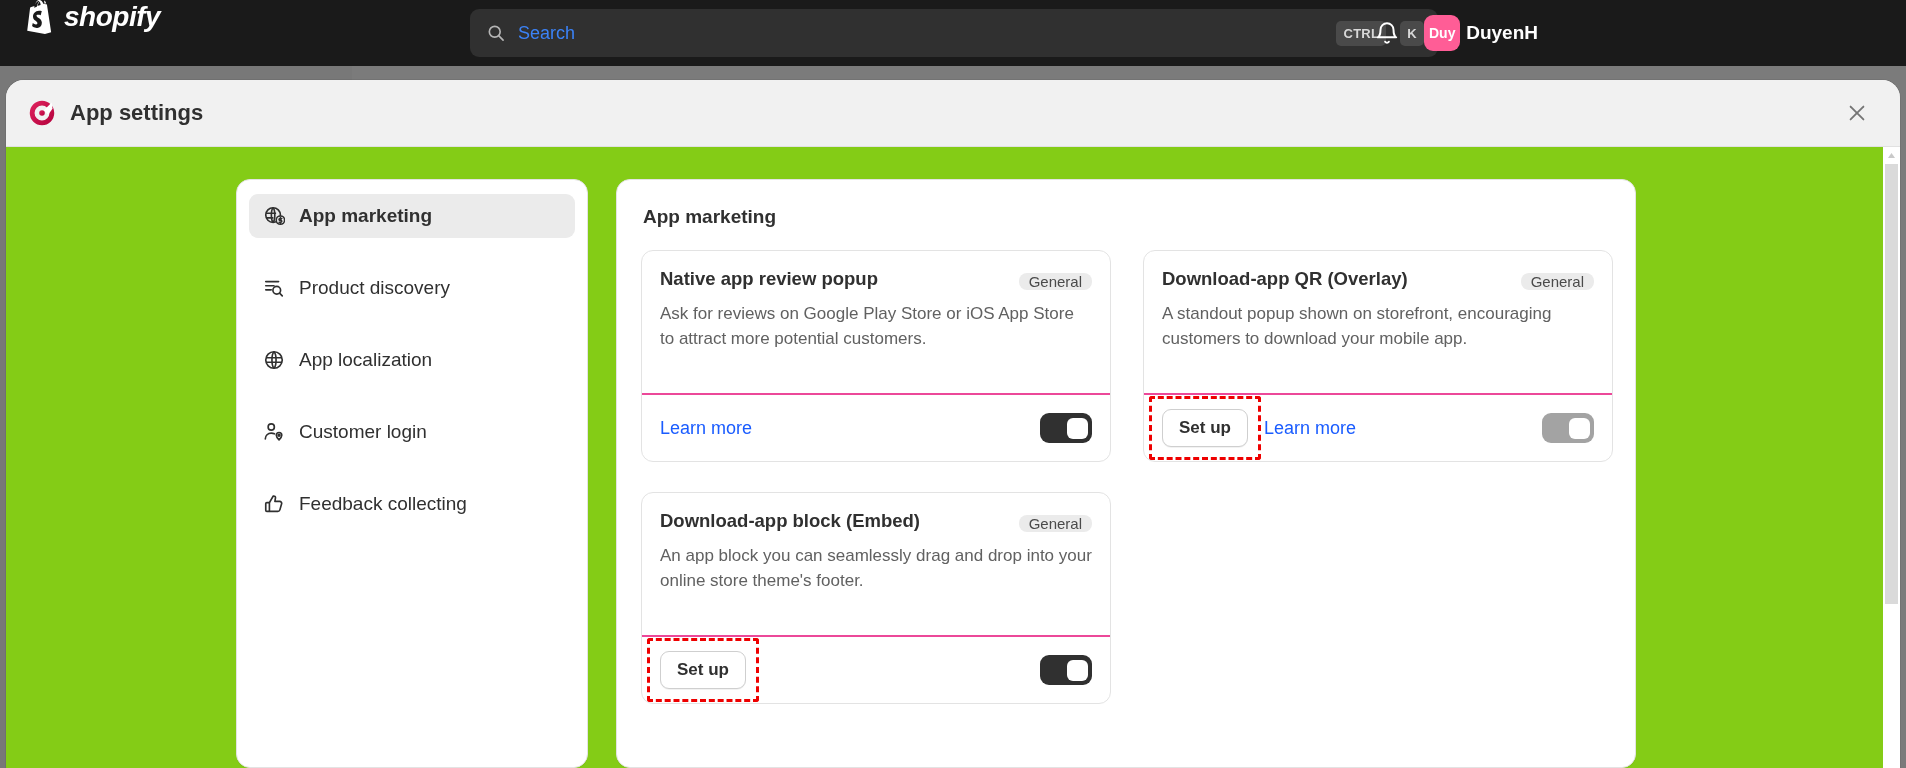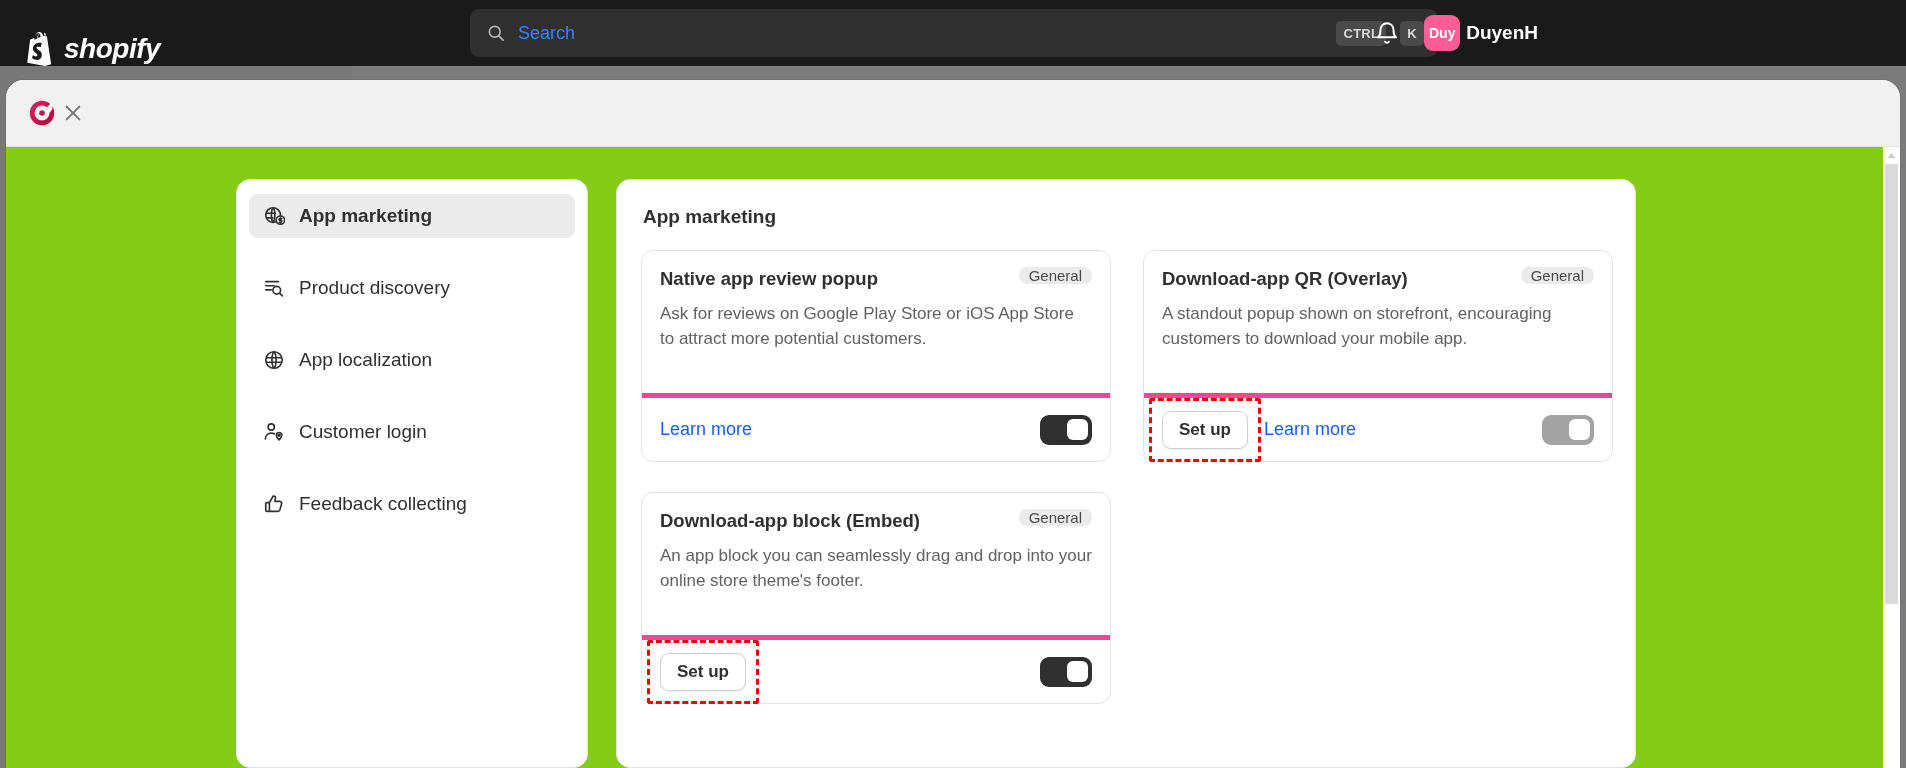--- a/index.html
+++ b/index.html
@@ -13,21 +13,21 @@
   }
 
   
   .topbar {
     position: absolute;
     top: 0; left: 0;
     width: 1562px;
     height: 66px;
     background: #1a1a1a;
     display: flex;
-    align-items: flex-end;
+    align-items: flex-start;
     z-index: 30;
   }
   .brand {
     display: flex;
     align-items: center;
     gap: 10px;
     margin-left: 24px;
   }
   .brand-mark { width: 30px; height: 34px; display: block; }
   .brand-text {
@@ -257,21 +257,21 @@
     flex-direction: column;
     min-height: 212px;
     overflow: visible;
   }
   .fc-top {
     padding: 16px 18px 16px 18px;
     flex: 1 1 auto;
   }
   .fc-headrow {
     display: flex;
-    align-items: flex-start;
+    align-items: flex-end;
     justify-content: space-between;
     gap: 18px;
   }
   .fc-title {
     font-size: 18.5px;
     font-weight: 700;
     color: #303030;
     line-height: 1.25;
   }
   .badge {
@@ -283,21 +283,21 @@
     white-space: nowrap;
     flex: 0 0 auto;
   }
   .fc-desc {
     margin-top: 12px;
     font-size: 17px;
     line-height: 1.45;
     color: #616161;
   }
   .fc-footer {
-    border-top: 5px solid #ec4899;
+    border-top: 2px solid #ec4899;
     height: 68px;
     display: flex;
     align-items: center;
     padding: 0 18px;
     gap: 16px;
     position: relative;
   }
   .link {
     color: #1a5cff;
     font-size: 18px;
@@ -434,20 +434,21 @@
       <defs>
         <linearGradient id="appg" x1="0" y1="0" x2="1" y2="1">
           <stop offset="0%" stop-color="#e0245e"></stop>
           <stop offset="100%" stop-color="#b3003c"></stop>
         </linearGradient>
       </defs>
       <path d="M16 2a14 14 0 1 0 0 28 14 14 0 0 0 0-28zm0 5.5a8.5 8.5 0 1 1 0 17 8.5 8.5 0 0 1 0-17z" fill="url(#appg)"></path>
       <path d="M27 4l-9 9 5 5 5-7z" fill="#ffffff"></path>
       <circle cx="16" cy="16" r="3.2" fill="url(#appg)"></circle>
     </svg>
+    <div class="modal-title">App settings</div>
     <button class="close-btn">
       <svg viewBox="0 0 24 24" fill="none" stroke="#757575" stroke-width="2" stroke-linecap="round">
         <line x1="5" y1="5" x2="19" y2="19"></line>
         <line x1="19" y1="5" x2="5" y2="19"></line>
       </svg>
     </button>
   </div>
 
   <div class="modal-body">
 

